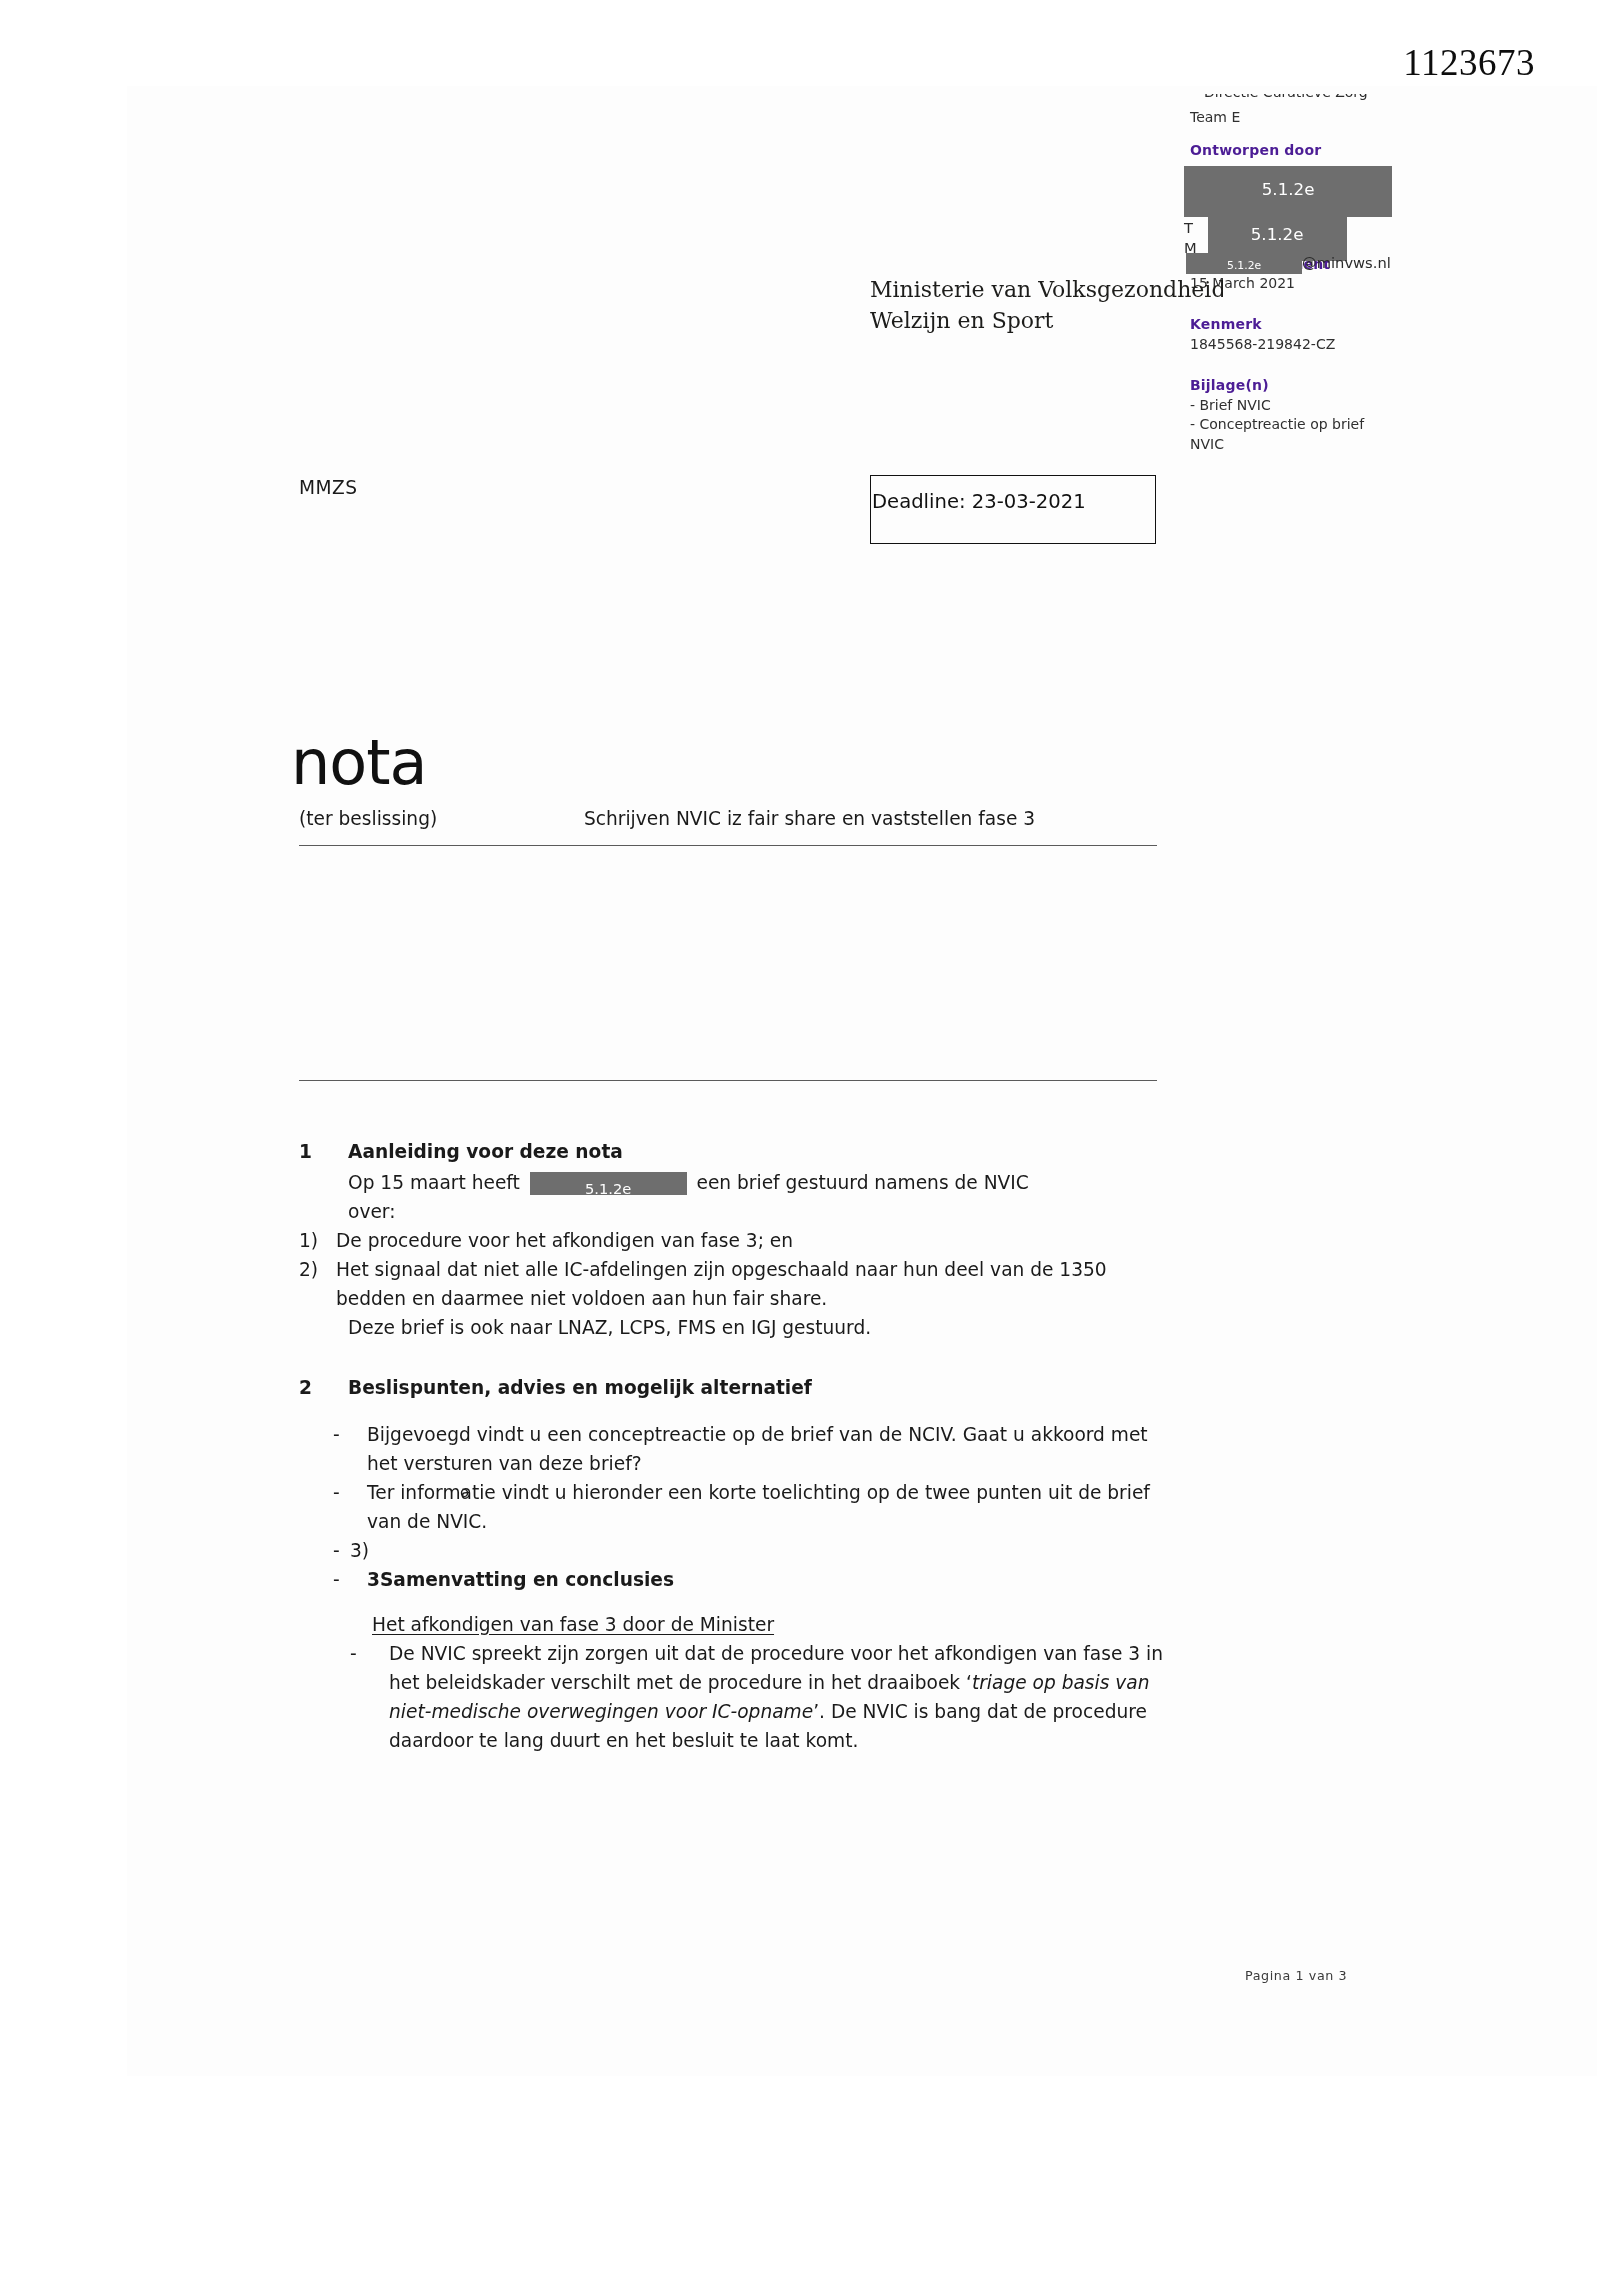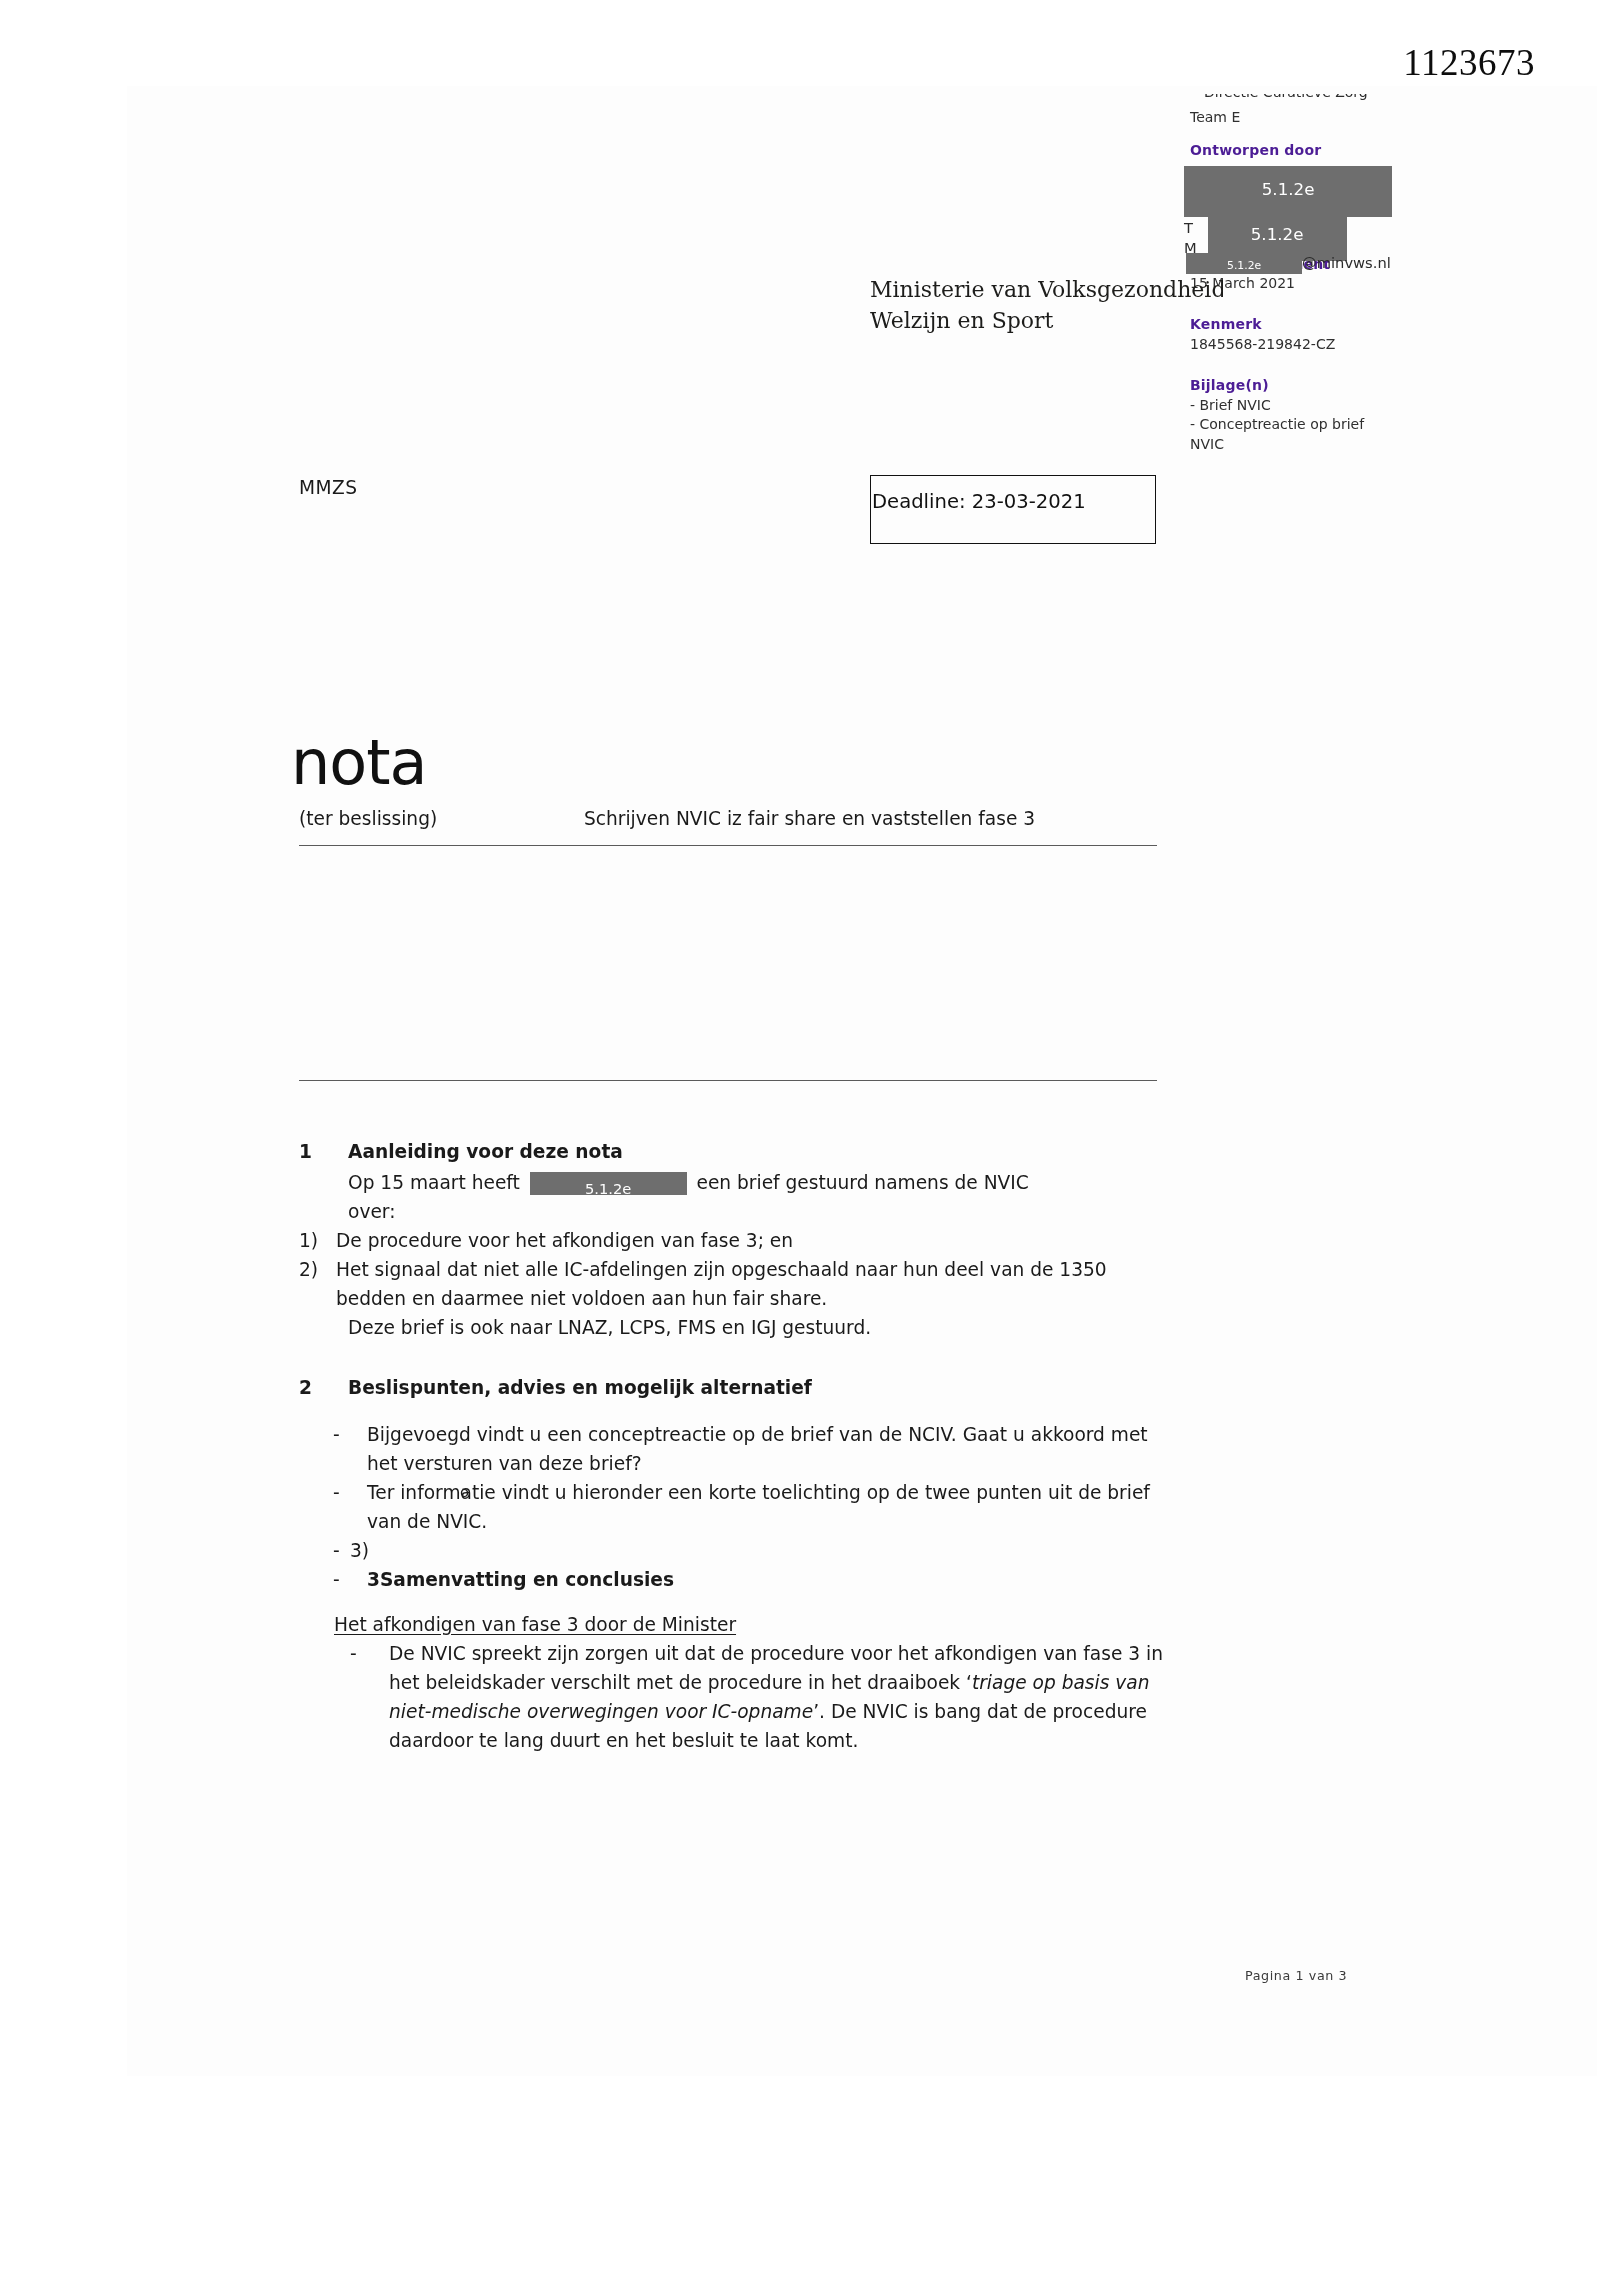--- a/index.html
+++ b/index.html
@@ -396,21 +396,21 @@
 
       <ul class="dash-list">
         <li>
           <span class="mk">-</span>
           <span class="bold">3Samenvatting en conclusies</span>
         </li>
       </ul>
 
       <div class="gap-sm"></div>
 
-      <div style="margin-left:35px;" class="underline-head">Het afkondigen van fase 3 door de Minister</div>
+      <div style="margin-left:73px;" class="underline-head">Het afkondigen van fase 3 door de Minister</div>
 
       <ul class="sub-dash">
         <li>
           <span class="mk">-</span>
           <span>De NVIC spreekt zijn zorgen uit dat de procedure voor het afkondigen van fase 3 in het beleidskader verschilt met de procedure in het draaiboek ‘</span><span class="ital">triage op basis van niet-medische overwegingen voor IC-opname</span><span>’. De NVIC is bang dat de procedure daardoor te lang duurt en het besluit te laat komt.</span>
         </li>
       </ul>
     </div>
 
   </div>

